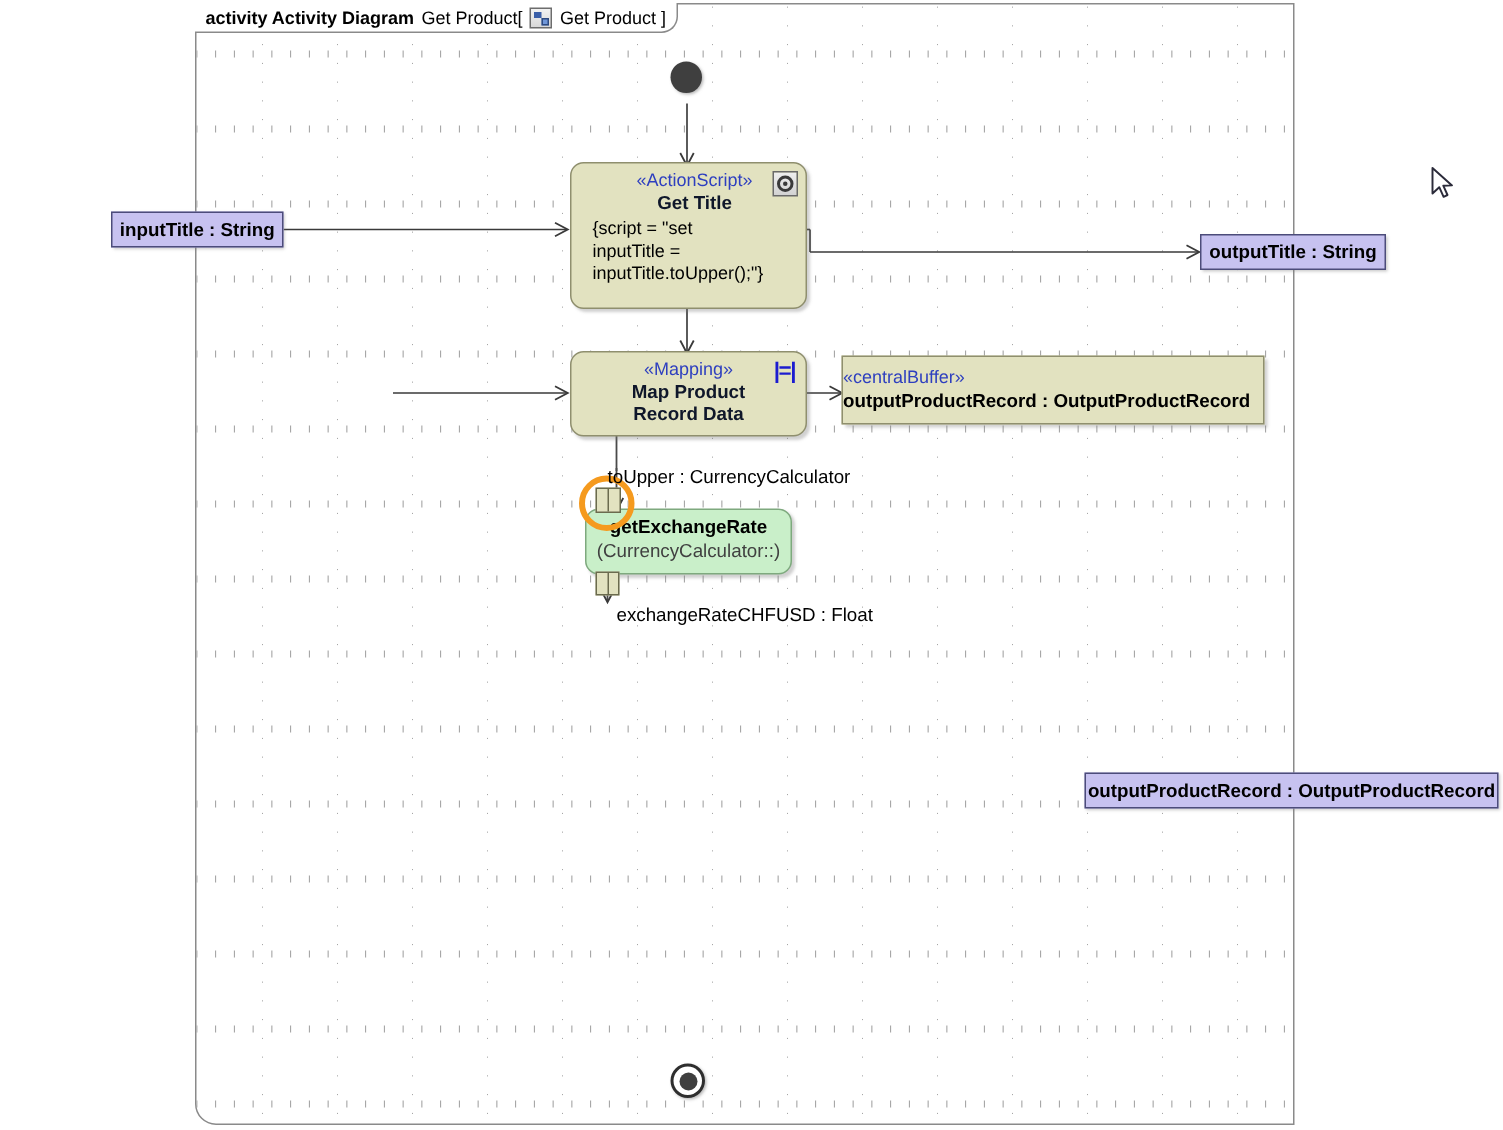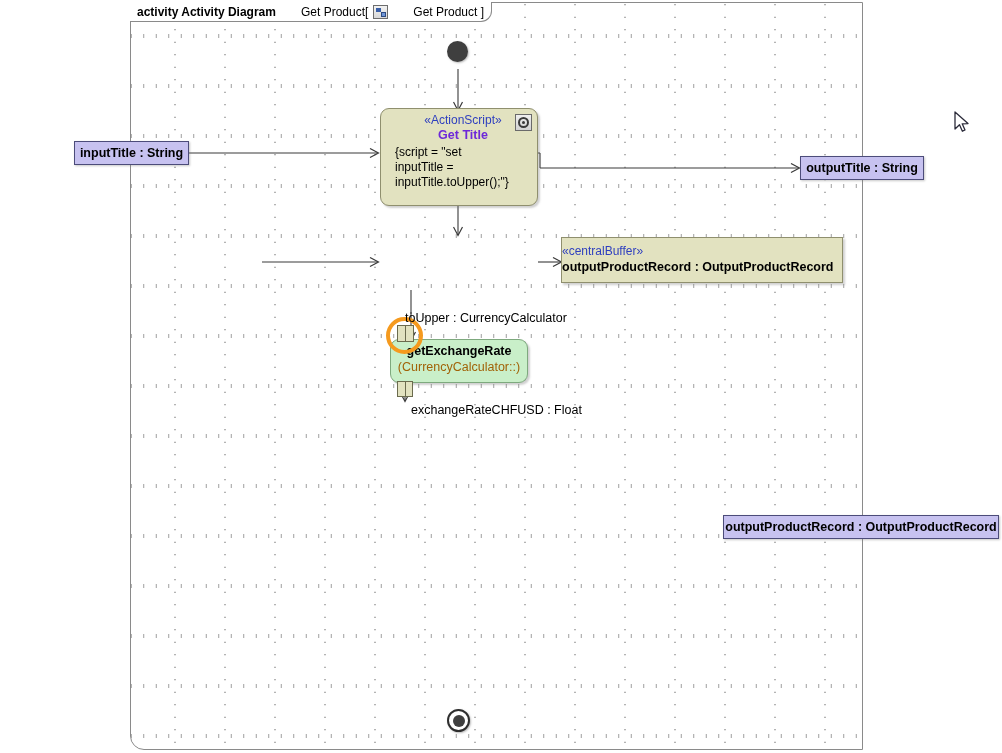--- a/index.html
+++ b/index.html
@@ -52,21 +52,21 @@
     border-top: none;
     border-left: none;
     border-radius: 0 0 11px 0;
     box-sizing: border-box;
     font-size: 12px;
     color: #000;
     white-space: nowrap;
     z-index: 5;
   }
   .frame-label .kw { font-weight: bold; }
-  .frame-label .nm { font-weight: normal; margin-left: 20px; }
+  .frame-label .nm { font-weight: normal; }
   .frame-icon {
     width: 15px; height: 14px;
     background: linear-gradient(#f2f2f2, #d8d8d8);
     border: 1px solid #6d6d6d;
     position: relative;
     display: inline-block;
     box-sizing: border-box;
     flex: none;
   }
   .frame-icon::before {
@@ -103,21 +103,21 @@
     text-align: center;
   }
   .stereo {
     color: #2e3fbf;
     font-size: 12px;
     line-height: 15px;
   }
   .nodename {
     font-weight: bold;
     font-size: 12.5px;
-    color: #6d28d9;
+    color: #0f172a;
     line-height: 15px;
   }
   .script-body {
     font-size: 12px;
     line-height: 15px;
     color: #000;
     text-align: left;
     margin-top: 2px;
   }
   .badge {
@@ -164,21 +164,21 @@
   .buffer .bname { font-weight: bold; font-size: 12.5px; color: #000; line-height: 16px; }
 
   .calnode {
     background: #c9efc9;
     border: 1px solid #7ea97e;
     border-radius: 9px;
     box-shadow: 2px 2px 2px rgba(120,120,120,0.35);
     text-align: center;
   }
   .calnode .cname { font-weight: bold; font-size: 12.5px; color: #000; line-height: 16px; margin-top: 3px;}
-  .calnode .csub { font-size: 12.5px; color: #a16207; line-height: 16px; }
+  .calnode .csub { font-size: 12.5px; color: #404040; line-height: 16px; }
 
   .param {
     background: #c7c2f0;
     border: 1px solid #4c4c7a;
     box-shadow: 1px 1px 2px rgba(120,120,120,0.4);
     font-weight: bold;
     font-size: 12.5px;
     color: #000;
     display: flex;
     align-items: center;
@@ -290,20 +290,26 @@
     <div class="script-body">
       <div>{script = "set</div>
       <div>inputTitle =</div>
       <div>inputTitle.toUpper();"}</div>
     </div>
     <div class="badge">
         <span class="ring"></span>
       </div>
   </div>
 
+  <div class="node action" style="left:380px; top:234px; width:158px; height:57px;">
+    <div class="stereo">«Mapping»</div>
+    <div class="nodename">Map Product</div>
+    <div class="nodename">Record Data</div>
+    <div class="mapbadge">|=|</div>
+  </div>
 
   <div class="node buffer" style="left:561px; top:237px; width:282px; height:46px;">
     <div class="stereo">«centralBuffer»</div>
     <div class="bname">outputProductRecord : OutputProductRecord</div>
   </div>
 
   <div class="node calnode" style="left:390px; top:339px; width:138px; height:44px;">
     <div class="cname">getExchangeRate</div>
     <div class="csub">(CurrencyCalculator::)</div>
   </div>

